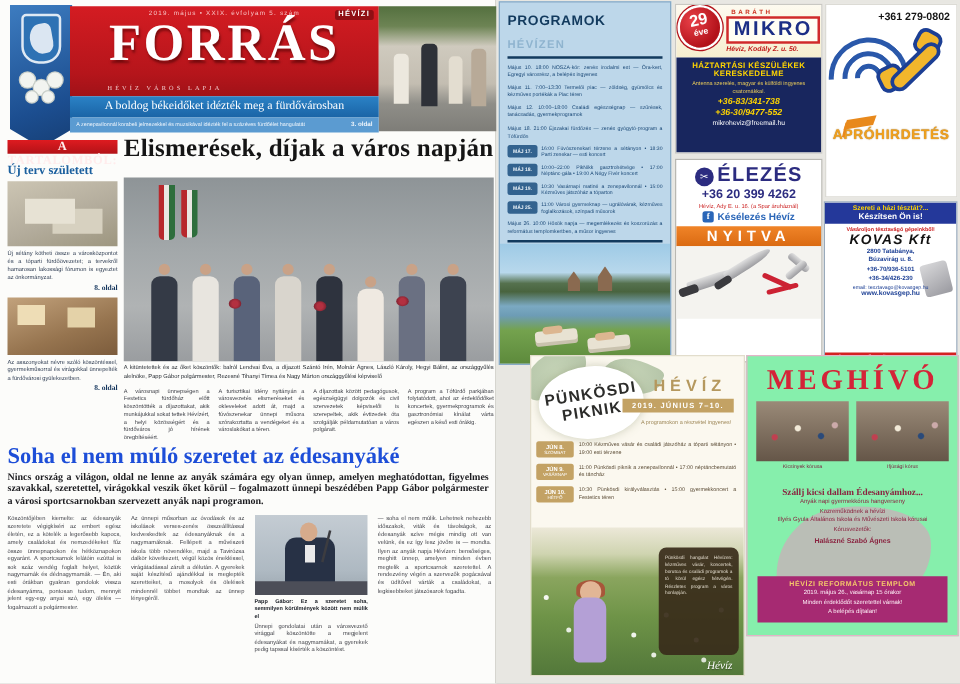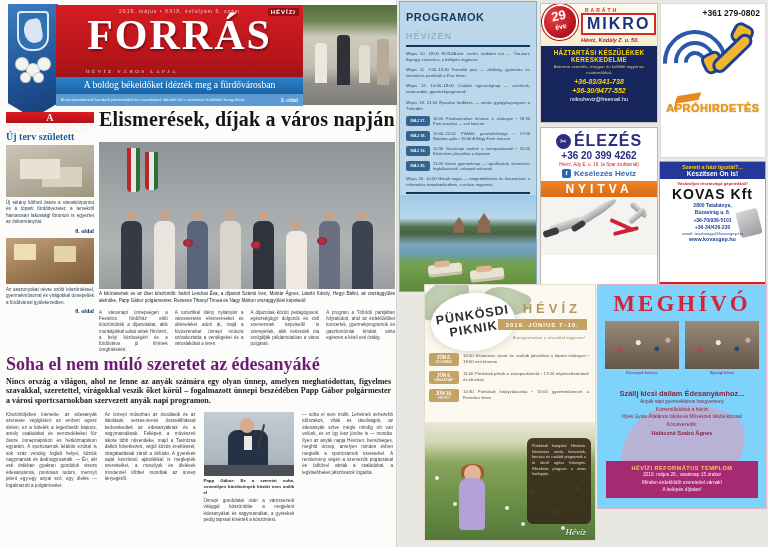--- a/index.html
+++ b/index.html
@@ -74,21 +74,21 @@
   .torso { width:21px; height:68px; border-radius:7px 7px 0 0; }
   .bouquet { position:absolute; width:10px; height:8px; border-radius:50%;
     background:radial-gradient(circle,#b33040 35%,#7d2230 80%); }
 
   .caption1 { left:99px; top:291px; width:296px; font-size:4.6px; color:#23282e;
     line-height:1.45; text-align:justify; }
   .cols1 { left:99px; top:310px; width:296px; height:44px; display:flex; gap:7px; }
   .cols1 .col { flex:1; font-size:4.5px; color:#30333a; line-height:1.38; text-align:justify; }
 
   .headline2 { left:6px; top:354px; width:372px; font-family:"Liberation Serif",serif;
-    font-weight:bold; font-size:18px; color:#701a75; }
+    font-weight:bold; font-size:18px; color:#1d4ed8; }
   .lede { left:6px; top:377px; width:385px; font-family:"Liberation Serif",serif;
     font-size:8px; font-weight:600; color:#1b1b1f; line-height:1.18; text-align:justify; }
   .cols2 { left:6px; top:412px; width:387px; height:132px; display:flex; gap:8px; }
   .cols2 .col { flex:1; font-size:4.6px; color:#2e3138; line-height:1.4; text-align:justify; }
   .podium-photo { width:100%; height:64px; position:relative;
     background:linear-gradient(180deg,#c4ccd3,#aeb9c2 70%,#9aa5ae); overflow:hidden; margin-bottom:2px; }
   .suit { position:absolute; left:24px; bottom:10px; width:40px; height:36px;
     background:#273145; border-radius:9px 9px 0 0; }
   .shirt { position:absolute; left:40px; bottom:26px; width:8px; height:14px; background:#e9e9ea; }
   .sp-head { position:absolute; left:36px; top:6px; width:14px; height:15px; border-radius:50%; background:#d6ab8c; }
@@ -182,21 +182,21 @@
   .kn { position:absolute; background:linear-gradient(180deg,#e0e0e0,#9c9ca0); border-radius:2px 60% 60% 2px; }
   .kn-h { position:absolute; background:#3a3a3e; border-radius:3px; }
   .plier { position:absolute; width:26px; height:4px; background:#c23; border-radius:3px; }
 
   
   .kovas { left:659px; top:161px; width:107px; height:132px; border-color:#9ab; text-align:center; }
   .kv-head { background:#24389a; padding:2px 2px; }
   .kv-h1 { font-size:5.4px; font-weight:bold; color:#ffd500; }
   .kv-h2 { font-size:6.6px; font-weight:bold; color:#fff; }
   .kv-sub { font-size:4.3px; color:#c22; font-weight:bold; margin-top:2px; }
-  .kv-name { font-size:14px; font-weight:bold; color:#111; letter-spacing:1px; }
+  .kv-name { font-size:11px; font-weight:bold; color:#111; letter-spacing:1px;font-style:italic; }
   .kv-line { font-size:5px; font-weight:bold; color:#1c3f94; line-height:1.45; }
   .kv-mail { font-size:4.2px; color:#1c3f94; }
   .kv-web { font-size:5.4px; font-weight:bold; color:#1c3f94; }
   .kv-foot { position:absolute; left:0; right:0; bottom:0; background:#d42222; color:#fff;
     font-size:5px; font-weight:bold; padding:2px 0; letter-spacing:.5px; }
   .pasta { position:absolute; right:5px; top:48px; width:22px; height:26px;
     background:linear-gradient(160deg,#d8d8da,#9a9aa0); border-radius:3px; transform:rotate(-14deg); }
 
   
   .piknik { left:424px; top:284px; width:172px; height:257px; background:#fbf8ef; border-color:#e2ddcc; }
@@ -226,34 +226,34 @@
     background:#b4a0d6; border-radius:9px 9px 4px 4px; }
   .girl-head { position:absolute; left:39px; bottom:58px; width:17px; height:17px; border-radius:50%; background:#e2b696; }
   .girl-hair { position:absolute; left:36px; bottom:62px; width:23px; height:14px; border-radius:50% 50% 20% 20%; background:#a8563a; }
   .pk-panel { position:absolute; right:4px; bottom:16px; width:64px; height:86px;
     background:rgba(56,43,26,.92); border-radius:6px; padding:6px 5px; }
   .pk-panel .txt { font-size:3.8px; color:#efe8da; line-height:1.5; text-align:justify; }
   .pk-logo { position:absolute; right:9px; bottom:3px; font-family:"Liberation Serif",serif;
     font-style:italic; font-size:9px; color:#fff; text-shadow:0 1px 1px rgba(0,0,0,.4); }
 
   
-  .meghivo { left:597px; top:284px; width:170px; height:225px; background:#7dd3fc; border-color:#e3b4c8; text-align:center; }
+  .meghivo { left:597px; top:284px; width:170px; height:225px; background:#86efac; border-color:#e3b4c8; text-align:center; }
   .mg-title { font-family:"Liberation Serif",serif; font-weight:bold; font-size:23px; color:#d42438;
     letter-spacing:3px; margin-top:6px; }
   .mg-photos { display:flex; justify-content:center; gap:6px; margin-top:4px; }
   .choir { width:74px; height:48px;
     background:radial-gradient(circle at 20% 60%,#c04050 2px,transparent 3px),
       radial-gradient(circle at 45% 45%,#f2ead8 2px,transparent 3px),
       radial-gradient(circle at 70% 58%,#2a4a7a 2px,transparent 3px),
       radial-gradient(circle at 85% 40%,#caa 2px,transparent 3px),
       linear-gradient(180deg,#9a8a78,#655648); }
   .mg-cap { font-size:4.2px; color:#7c2440; margin-top:1px; }
   .mg-map { position:absolute; left:22px; top:120px; width:126px; height:86px; background:#dd9cbd;
     opacity:.6; border-radius:44% 56% 48% 52% / 62% 40% 60% 38%; transform:rotate(-7deg); }
-  .mg-l1 { position:relative; font-family:Liberation Sans, sans-serif; font-size:7.4px; font-weight:bold;
+  .mg-l1 { position:relative; font-family:Liberation Serif, serif; font-size:7.4px; font-weight:bold;
     color:#8a2440; margin-top:14px; }
   .mg-l { position:relative; font-size:4.8px; color:#8a2440; line-height:1.6; }
   .mg-l6 { position:relative; font-size:5.6px; font-weight:bold; color:#8a2440; margin-top:1px; }
   .mg-banner { position:absolute; left:8px; right:8px; bottom:10px; background:#a62a72; padding:4px 2px; }
   .mg-b1 { font-size:5.6px; font-weight:bold; color:#f5c96a; letter-spacing:.5px; }
   .mg-b { font-size:4.8px; color:#fdeef6; line-height:1.6; }
 </style>
 </head>
 <body>
 
@@ -356,21 +356,21 @@
     <div class="abs caption1 bl">A kitüntetettek és az őket köszöntők: balról Lendvai Éva, a díjazott Szántó Irén, Molnár Ágnes, László Károly, Hegyi Bálint, az országgyűlés alelnöke, Papp Gábor polgármester, Rezesné Tihanyi Tímea és Nagy Márton országgyűlési képviselő</div>
 
     <div class="abs cols1">
       <div class="col bl2">A városnapi ünnepségen a Festetics fürdőház előtt köszöntötték a díjazottakat, akik munkájukkal sokat tettek Hévízért, a helyi közösségért és a fürdőváros jó hírének öregbítéséért.</div>
       <div class="col bl2">A turisztikai idény nyitányán a városvezetés elismeréseket és okleveleket adott át, majd a fúvószenekar ünnepi műsora szórakoztatta a vendégeket és a városlakókat a téren.</div>
       <div class="col bl2">A díjazottak között pedagógusok, egészségügyi dolgozók és civil szervezetek képviselői is szerepeltek, akik évtizedek óta szolgálják példamutatóan a város polgárait.</div>
       <div class="col bl2">A program a Tófürdő parkjában folytatódott, ahol az érdeklődőket koncertek, gyermekprogramok és gasztronómiai kínálat várta egészen a késő esti órákig.</div>
     </div>
 
     <h2 class="abs headline2">Soha el nem múló szeretet az édesanyáké</h2>
-    <p class="abs lede">Nincs ország a világon, ahol ne lenne az anyák számára egy olyan ünnep, amelyen meghatódottan, figyelmes szavakkal, szeretettel, virágokkal veszik őket körül – fogalmazott ünnepi beszédében Papp Gábor polgármester a városi sportcsarnokban szervezett anyák napi programon.</p>
+    <p class="abs lede">Nincs ország a világon, oldal ne lenne az anyák számára egy olyan ünnep, amelyen meghatódottan, figyelmes szavakkal, szeretettel, virágokkal veszik őket körül – fogalmazott ünnepi beszédében Papp Gábor polgármester a városi sportcsarnokban szervezett anyák napi programon.</p>
 
     <div class="abs cols2">
       <div class="col bl2">Köszöntőjében kiemelte: az édesanyák szeretete végigkíséri az embert egész életén, ez a kötelék a legerősebb kapocs, amely családokat és nemzedékeket fűz össze ünnepnapokon és hétköznapokon egyaránt. A sportcsarnok lelátóin ezúttal is sok száz vendég foglalt helyet, köztük nagymamák és dédnagymamák. — Én, aki esti órákban gyakran gondolok vissza édesanyámra, pontosan tudom, mennyit jelent egy-egy anyai szó, egy ölelés — fogalmazott a polgármester.</div>
       <div class="col bl2">Az ünnepi műsorban az óvodások és az iskolások verses-zenés összeállítással kedveskedtek az édesanyáknak és a nagymamáknak. Fellépett a művészeti iskola több növendéke, majd a Tavirózsa dalkör következett, végül közös énekléssel, virágátadással zárult a délután. A gyerekek saját készítésű ajándékkal is meglepték szeretteiket, a mosolyok és ölelések mindennél többet mondtak az ünnep lényegéről.</div>
       <div class="col">
         <div class="podium-photo">
           <div class="suit"></div>
           <div class="shirt"></div>
           <div class="sp-head"></div>
           <div class="mic"></div>

